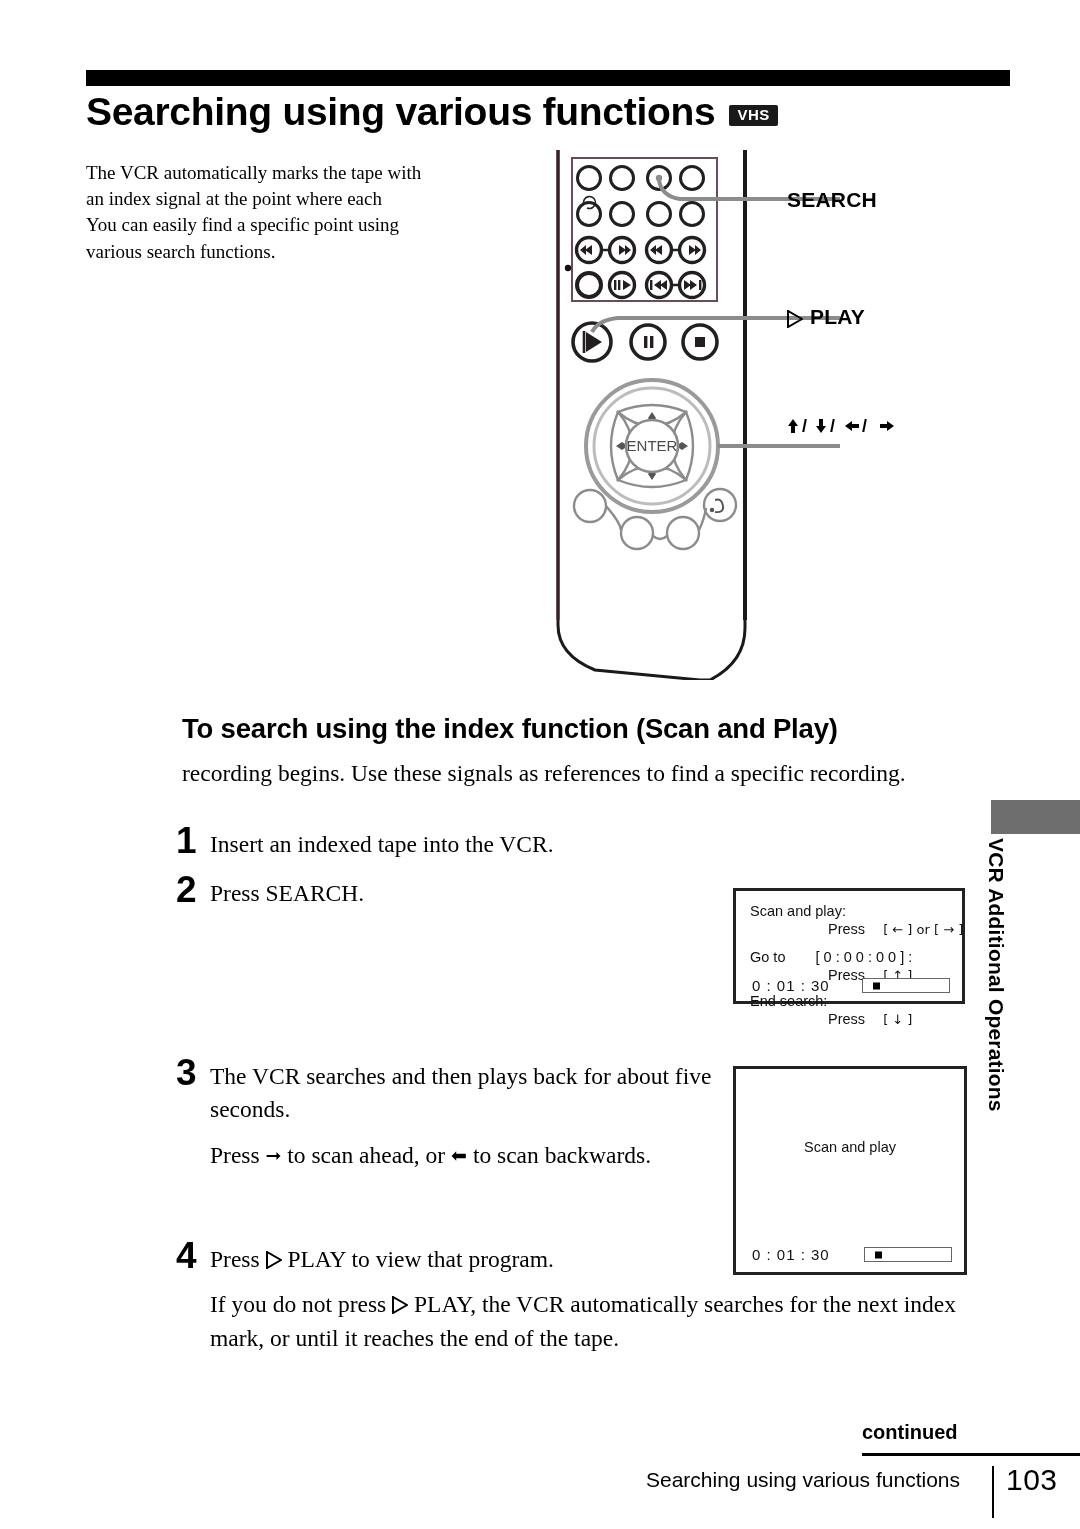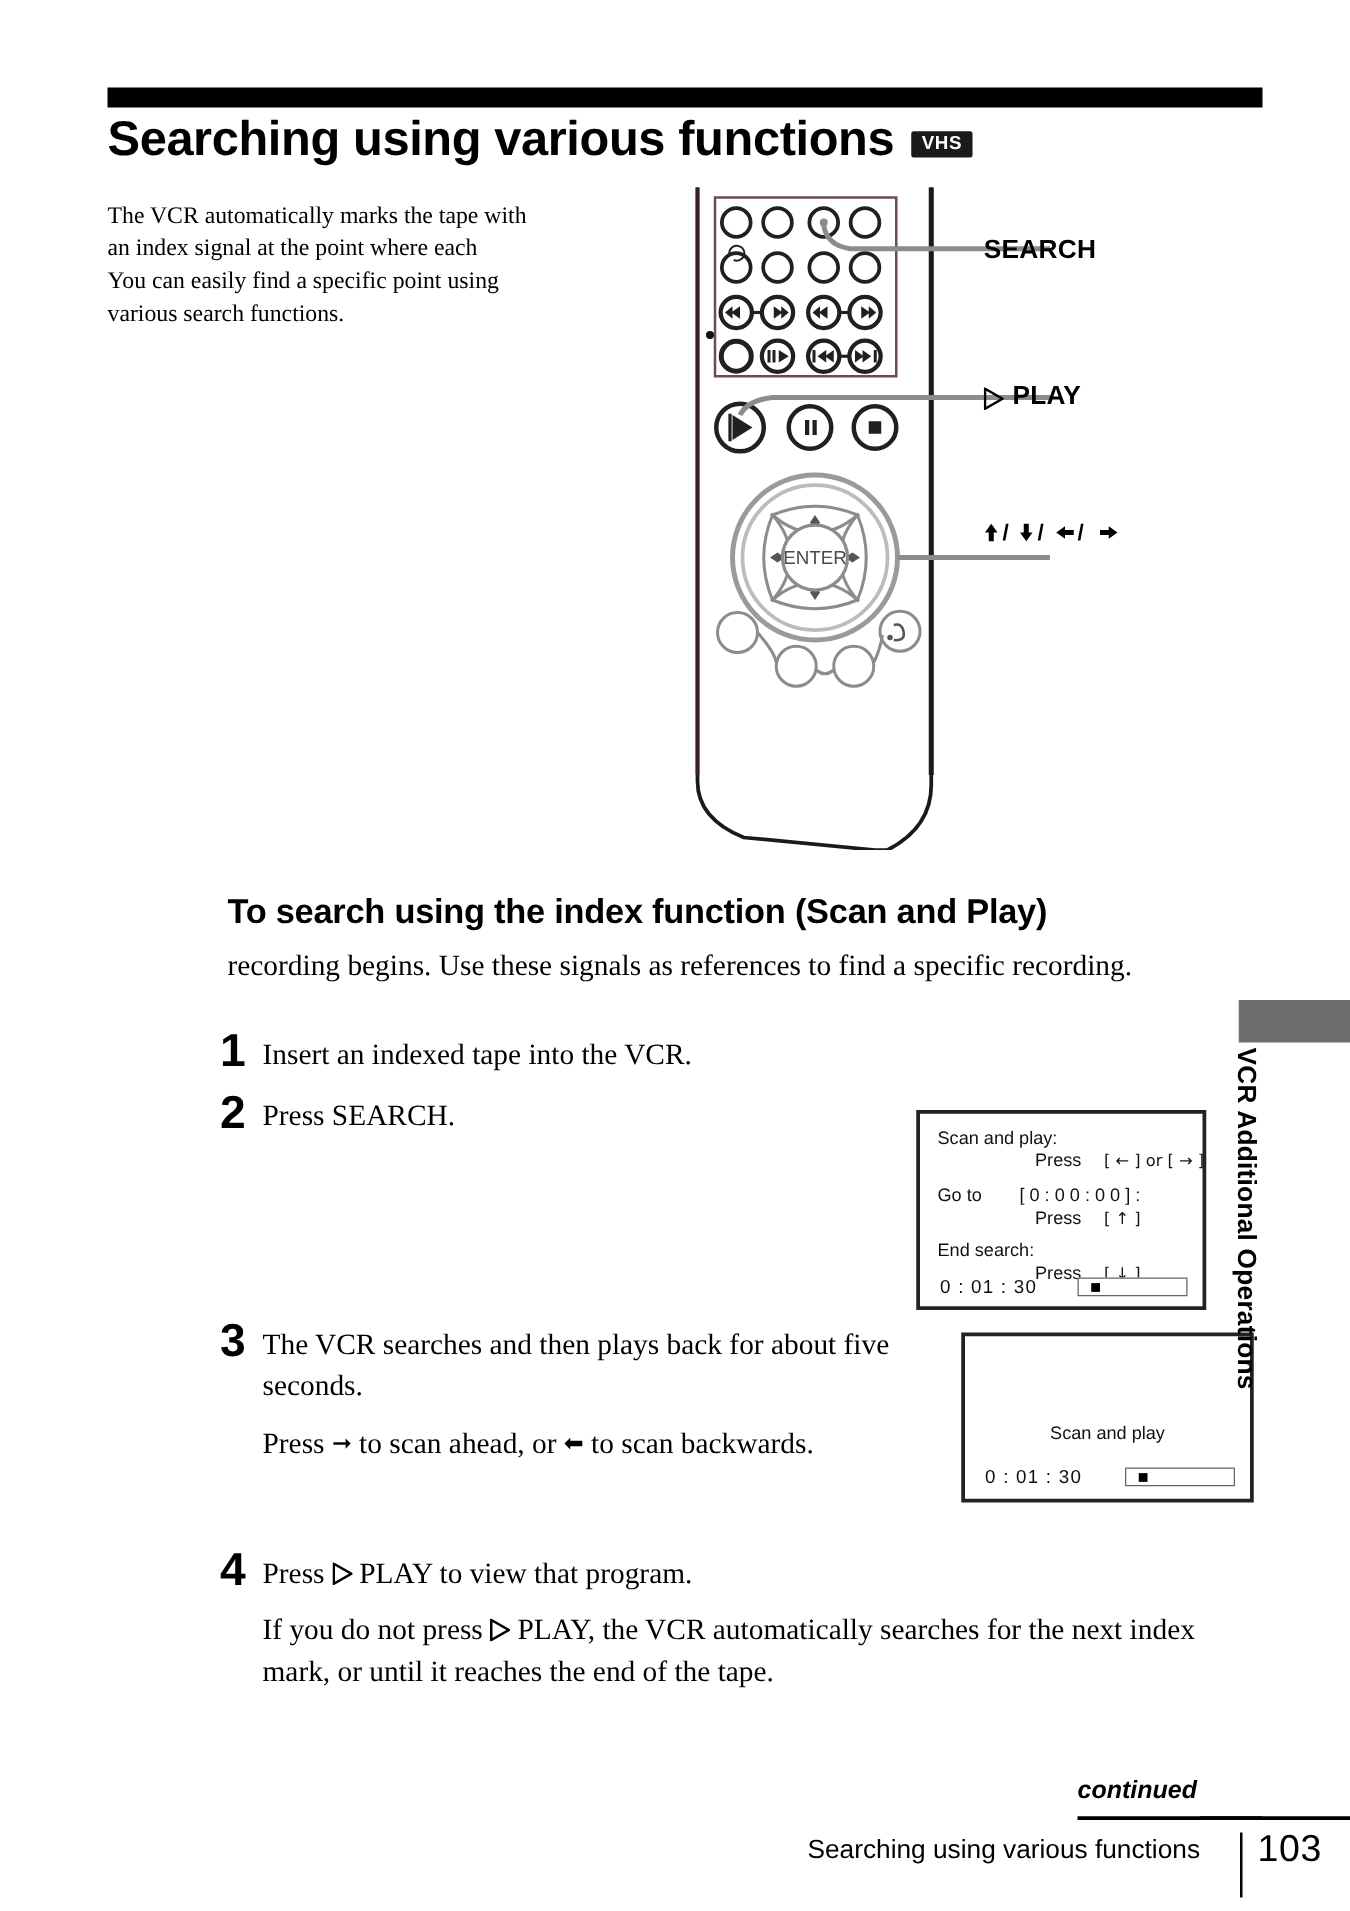--- a/index.html
+++ b/index.html
@@ -155,22 +155,22 @@
   
   .osd {
     position: absolute;
     background: #fff;
     border: 3px solid #222;
     box-sizing: border-box;
     font-family: "Liberation Sans", sans-serif;
     font-size: 14.5px;
     color: #111;
   }
-  #osd1 { left: 733px; top: 888px; width: 232px; height: 160px; }
-  #osd2 { left: 733px; top: 1066px; width: 234px; height: 136px; margin-left: 36px; }
+  #osd1 { left: 733px; top: 888px; width: 232px; height: 116px; }
+  #osd2 { left: 733px; top: 1066px; width: 234px; height: 209px; }
 
   .osd-inner { position: relative; width: 100%; height: 100%; }
 
   .osd-line { position: absolute; white-space: nowrap; }
 
   #osd1 .l1 { left: 14px; top: 12px; }
   #osd1 .l2 { left: 92px; top: 30px; }
   #osd1 .l3 { left: 14px; top: 58px; }
   #osd1 .l4 { left: 92px; top: 76px; }
   #osd1 .l5 { left: 14px; top: 102px; }
@@ -223,21 +223,20 @@
     letter-spacing: 0.2px;
   }
 
   
   .continued {
     position: absolute;
     left: 862px; top: 1421px;
     font-family: "Liberation Sans", sans-serif;
     font-weight: bold;
     font-size: 20px;
-    font-style: italic;
   }
   .footer-rule {
     position: absolute;
     left: 862px; top: 1453px;
     width: 148px; height: 3px;
     background: #000;
   }
   .footer-rule2 {
     position: absolute;
     left: 960px; top: 1453px;

